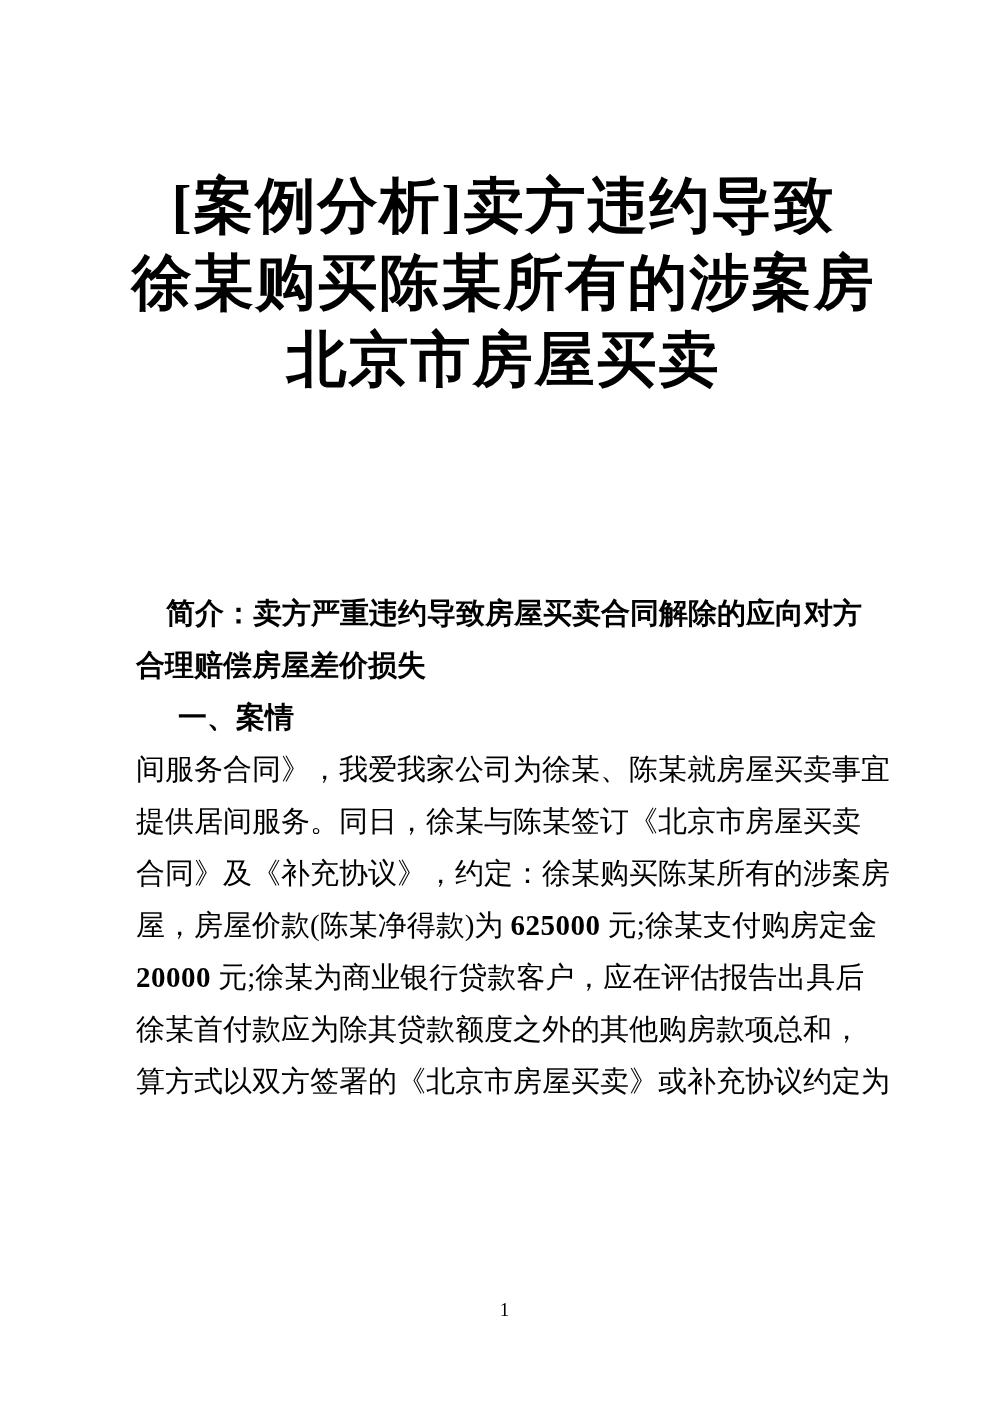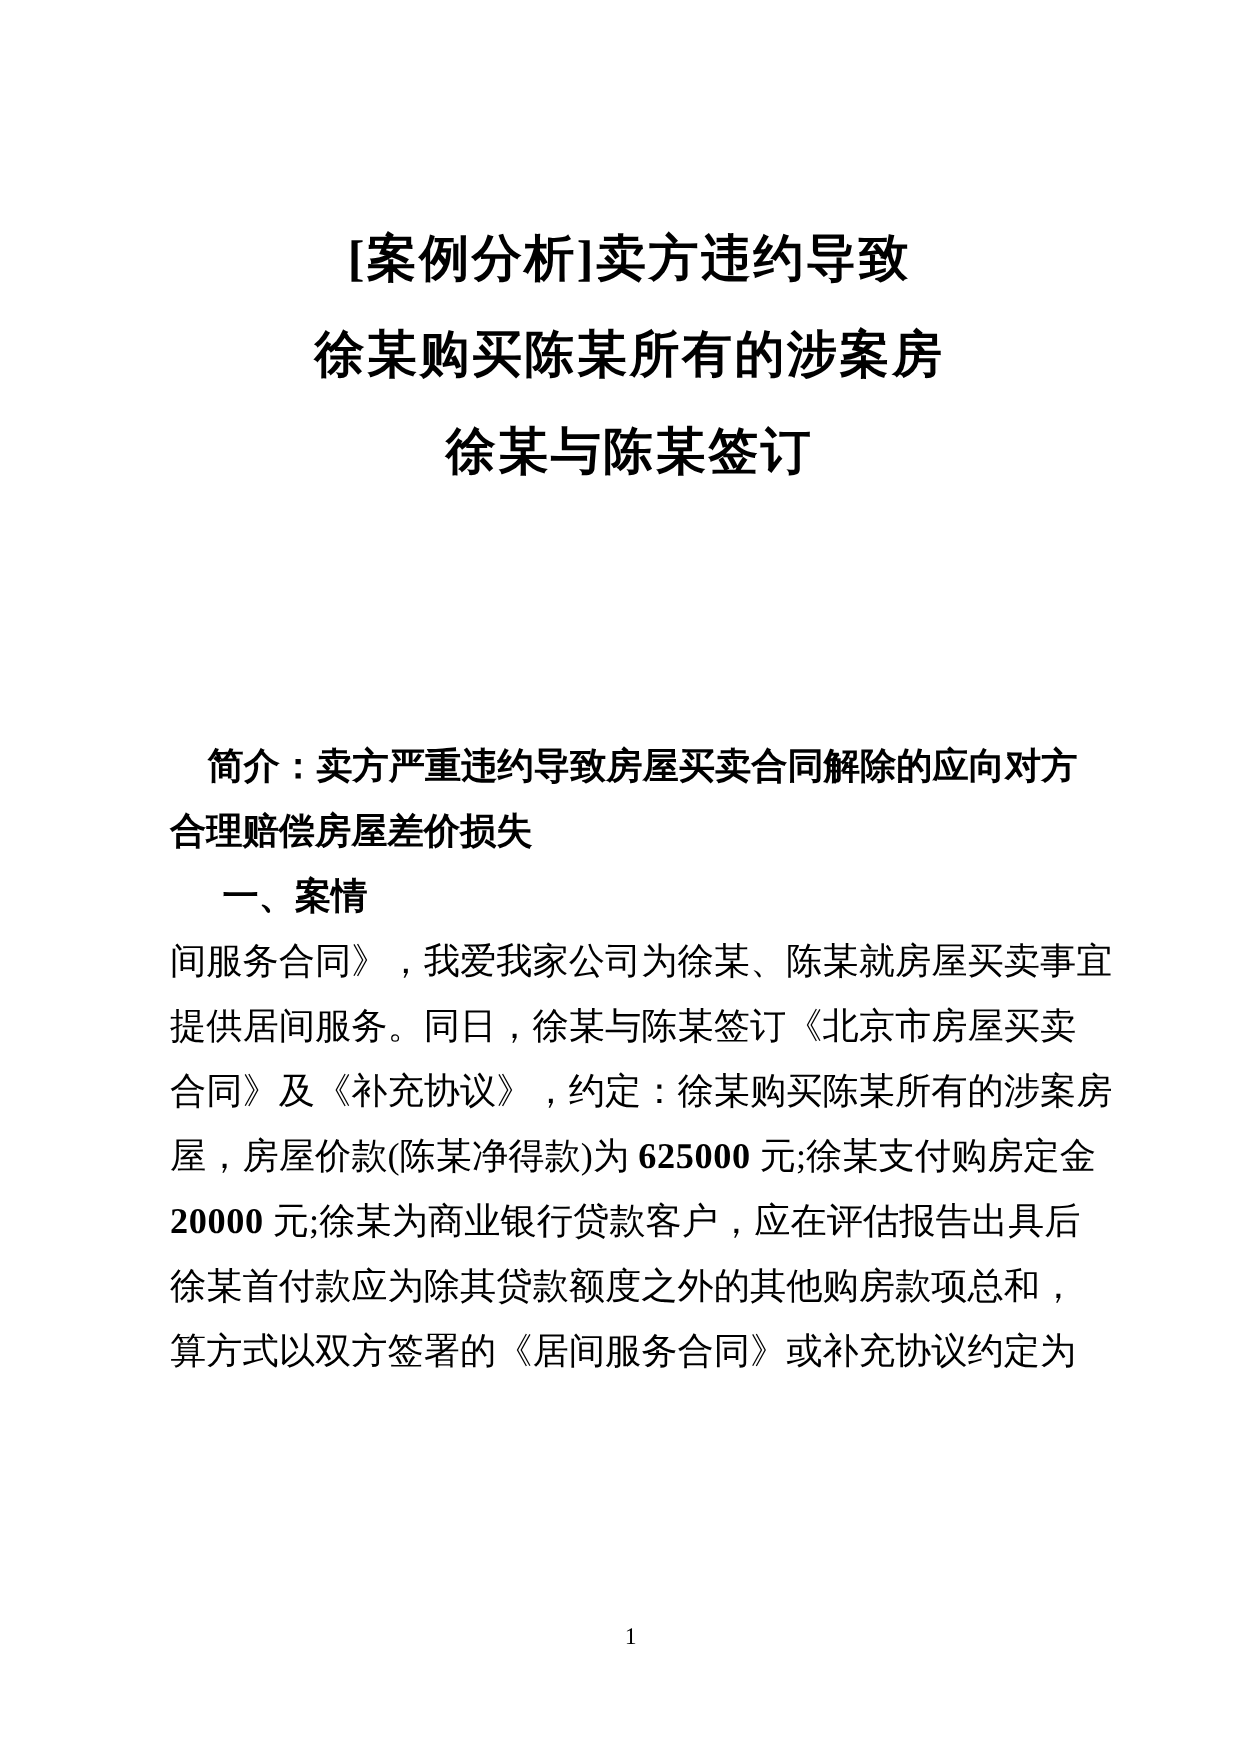--- a/index.html
+++ b/index.html
@@ -15,21 +15,21 @@
     overflow: hidden;
     font-family: "Liberation Serif", "DejaVu Serif", serif;
     color: #000000;
   }
   .doc-title {
     position: absolute;
     top: 168px;
     left: 107px;
     right: 93px;
     text-align: center;
-    font-size: 40px;
+    font-size: 60px;
     font-weight: bold;
     line-height: 77px;
     letter-spacing: 2px;
     color: #000000;
   }
   .doc-title .title-line {
     white-space: nowrap;
   }
   .doc-body {
     position: absolute;
@@ -69,31 +69,31 @@
   }
 </style>
 </head>
 <body>
 
 <div class="page">
 
   <div class="doc-title">
       <div class="title-line">[案例分析]卖方违约导致</div>
       <div class="title-line">徐某购买陈某所有的涉案房</div>
-      <div class="title-line">徐某与陈某签订</div>
+      <div class="title-line">北京市房屋买卖</div>
     </div>
 
   <div class="doc-body">
       <div class="body-line bold indent-para">简介：卖方严重违约导致房屋买卖合同解除的应向对方</div>
       <div class="body-line bold">合理赔偿房屋差价损失</div>
       <div class="body-line bold indent-heading">一、案情</div>
       <div class="body-line">间服务合同》，我爱我家公司为徐某、陈某就房屋买卖事宜</div>
       <div class="body-line">提供居间服务。同日，徐某与陈某签订《北京市房屋买卖</div>
       <div class="body-line">合同》及《补充协议》，约定：徐某购买陈某所有的涉案房</div>
       <div class="body-line">屋，房屋价款(陈某净得款)为 <span class="num">625000</span> 元;徐某支付购房定金</div>
       <div class="body-line"><span class="num">20000</span> 元;徐某为商业银行贷款客户，应在评估报告出具后</div>
       <div class="body-line">徐某首付款应为除其贷款额度之外的其他购房款项总和，</div>
-      <div class="body-line">算方式以双方签署的《居间服务合同》或补充协议约定为</div>
+      <div class="body-line">算方式以双方签署的《北京市房屋买卖》或补充协议约定为</div>
     </div>
 
   <div class="page-number">1</div>
 
 </div>
 
 </body></html>

